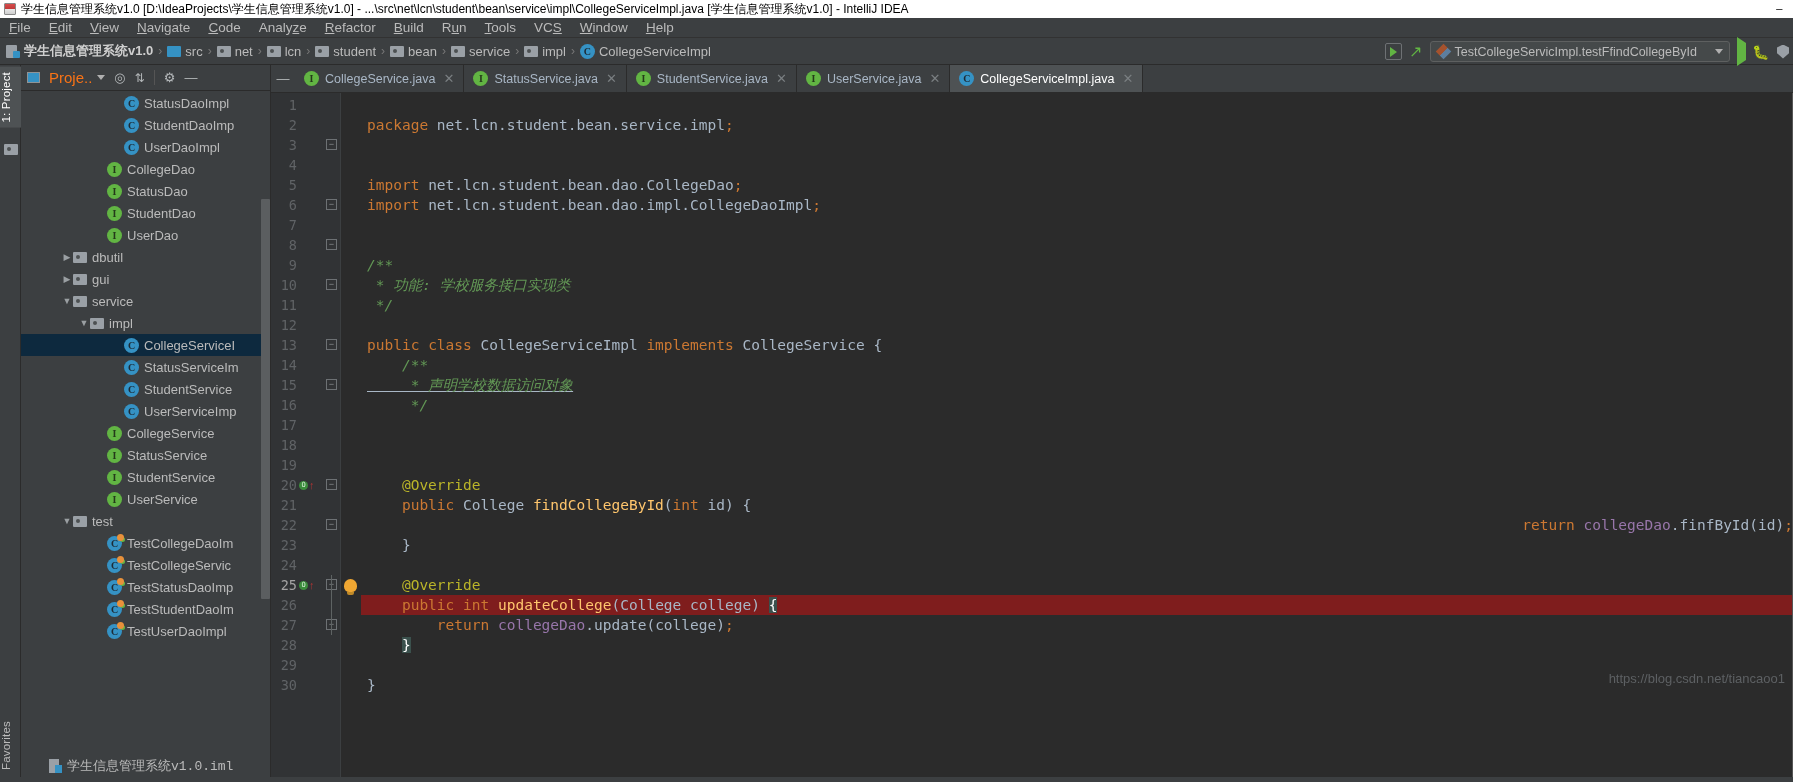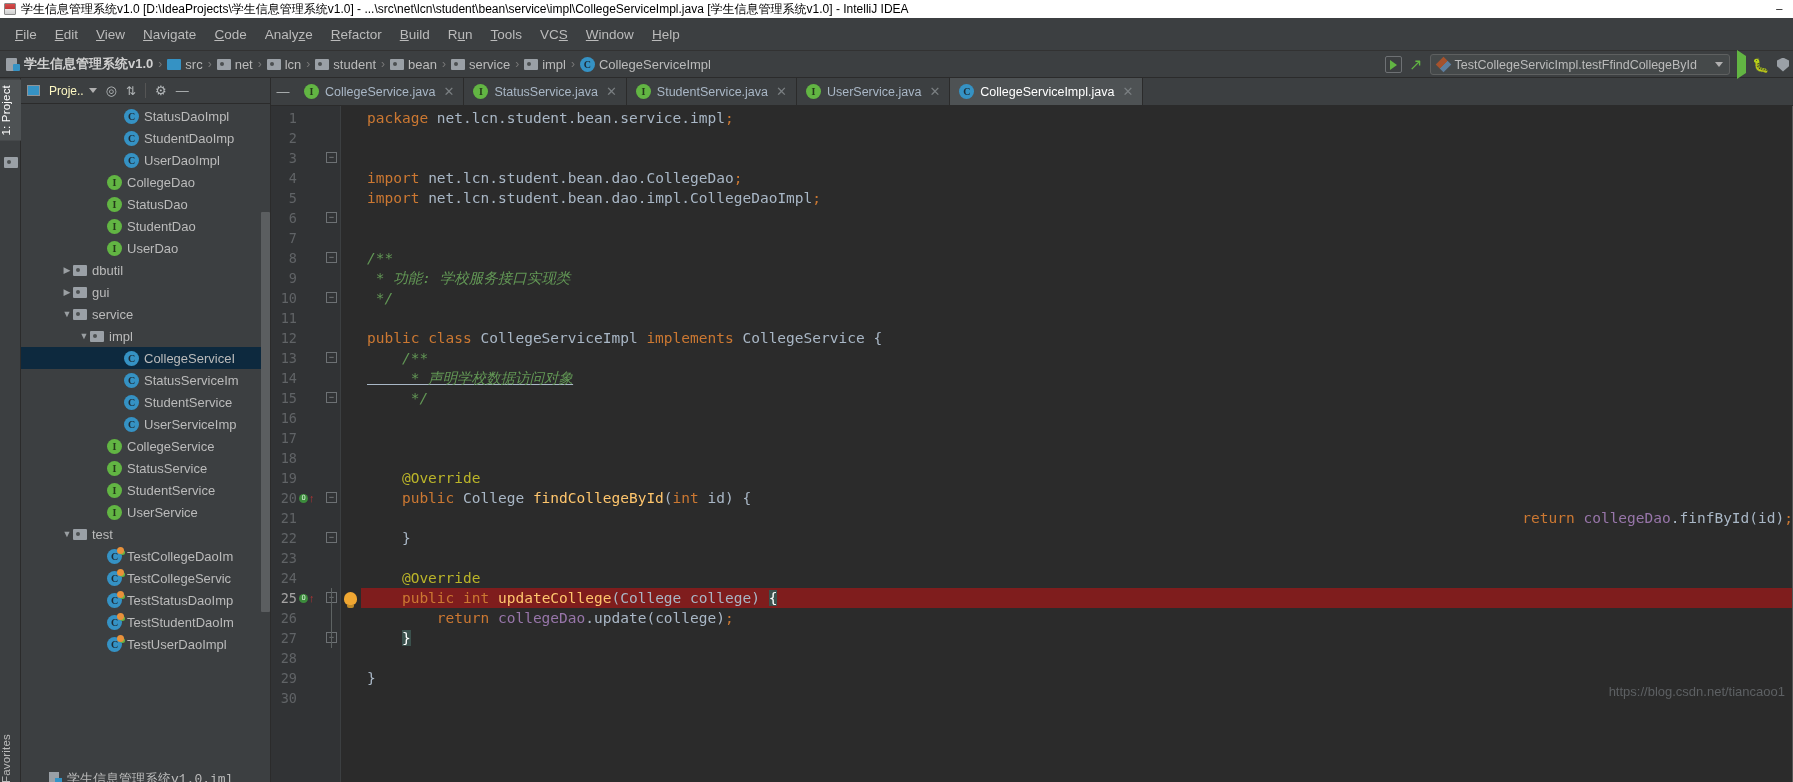--- a/index.html
+++ b/index.html
@@ -22,22 +22,22 @@
     border: 1px solid #8a8a8a; border-radius: 1px;
   }
   .titlebar .ttxt { white-space: nowrap; overflow: hidden; }
   .win-min {
     position: absolute; right: 10px; top: 0; height: 18px;
     display: flex; align-items: center; font-size: 13px; color: #333;
   }
 
   
   .menubar {
-    height: 33px; background: #3c3f41; display: flex; align-items: center;
-    padding-left: 6px; border-bottom: 1px solid #323232;
+    height: 20px; background: #3c3f41; display: flex; align-items: center;
+    border-bottom: 1px solid #323232;
   }
   .menu-item {
     color: #bbbbbb; font-size: 13.5px; padding: 2px 9px; cursor: default;
     white-space: nowrap;
   }
   .menu-item u { text-decoration: underline; }
 
   
   .navbar {
     height: 27px; background: #3c3f41; display: flex; align-items: center;
@@ -145,21 +145,21 @@
 
   
   .projectpane {
     width: 250px; flex: 0 0 250px; background: #3c3f41;
     display: flex; flex-direction: column; border-right: 1px solid #2b2b2b;
   }
   .pp-header {
     height: 26px; display: flex; align-items: center; gap: 9px;
     padding: 0 6px; border-bottom: 1px solid #2b2b2b;
   }
-  .pp-title { color:#fef9c3; font-size:12px; display:flex; align-items:center; gap:5px;}
+  .pp-title { color:#f97316; font-size:15px; display:flex; align-items:center; gap:5px;}
   .sq-blue { width:13px;height:11px;background:#3592c4;border:1px solid #8f9396; }
   .gear-ico { color:#b4b8ba; font-size:13px; line-height:1; }
   .minus-ico { color:#b4b8ba; font-size:13px; line-height:1; }
   .hdr-sep { width:1px; height:15px; background:#555; }
 
   .tree {
     flex: 1; overflow: hidden; position: relative; padding-top: 1px;
   }
   .trow {
     height: 22px; display: flex; align-items: center; white-space: nowrap;
@@ -232,21 +232,21 @@
     position: absolute; left: 3px; width: 13px; height: 13px;
     border-radius: 50% 50% 40% 40%; background: #f0a732;
   }
   .bulb::after {
     content:""; position:absolute; left:3px; bottom:-3px; width:7px; height:3px;
     background:#c08a28; border-radius:0 0 2px 2px;
   }
 
   .code {
     flex: 1; position: relative; background: #2b2b2b; overflow: hidden;
-    font-family: "DejaVu Sans Mono", monospace; font-size: 14.5px;
+    font-family: "DejaVu Sans Mono", monospace; font-size: 14.5px; margin-top: 20px;
   }
   .cline {
     height: 20px; line-height: 20px; white-space: pre; padding-left: 6px;
     color: #a9b7c6;
   }
   .cline.hl { background: #7f1d1d; }
   .kw { color: #cc7832; }
   .cmt { color: #629755; font-style: italic; }
   .ann { color: #bbb529; }
   .typ { color: #a9b7c6; }

